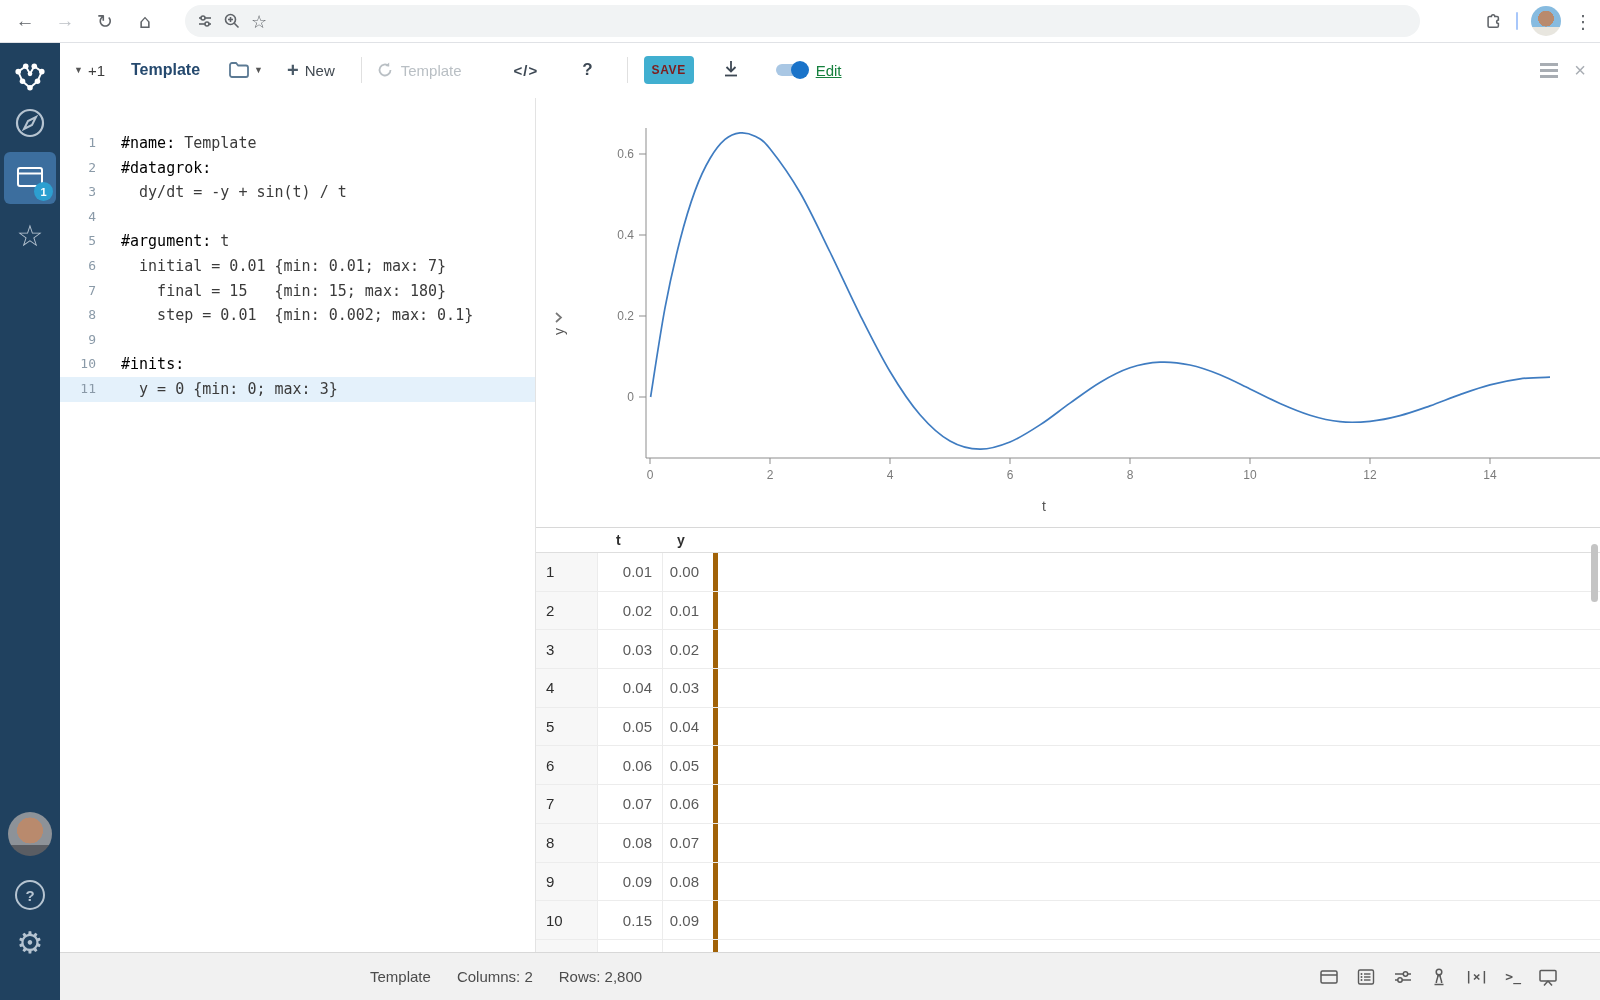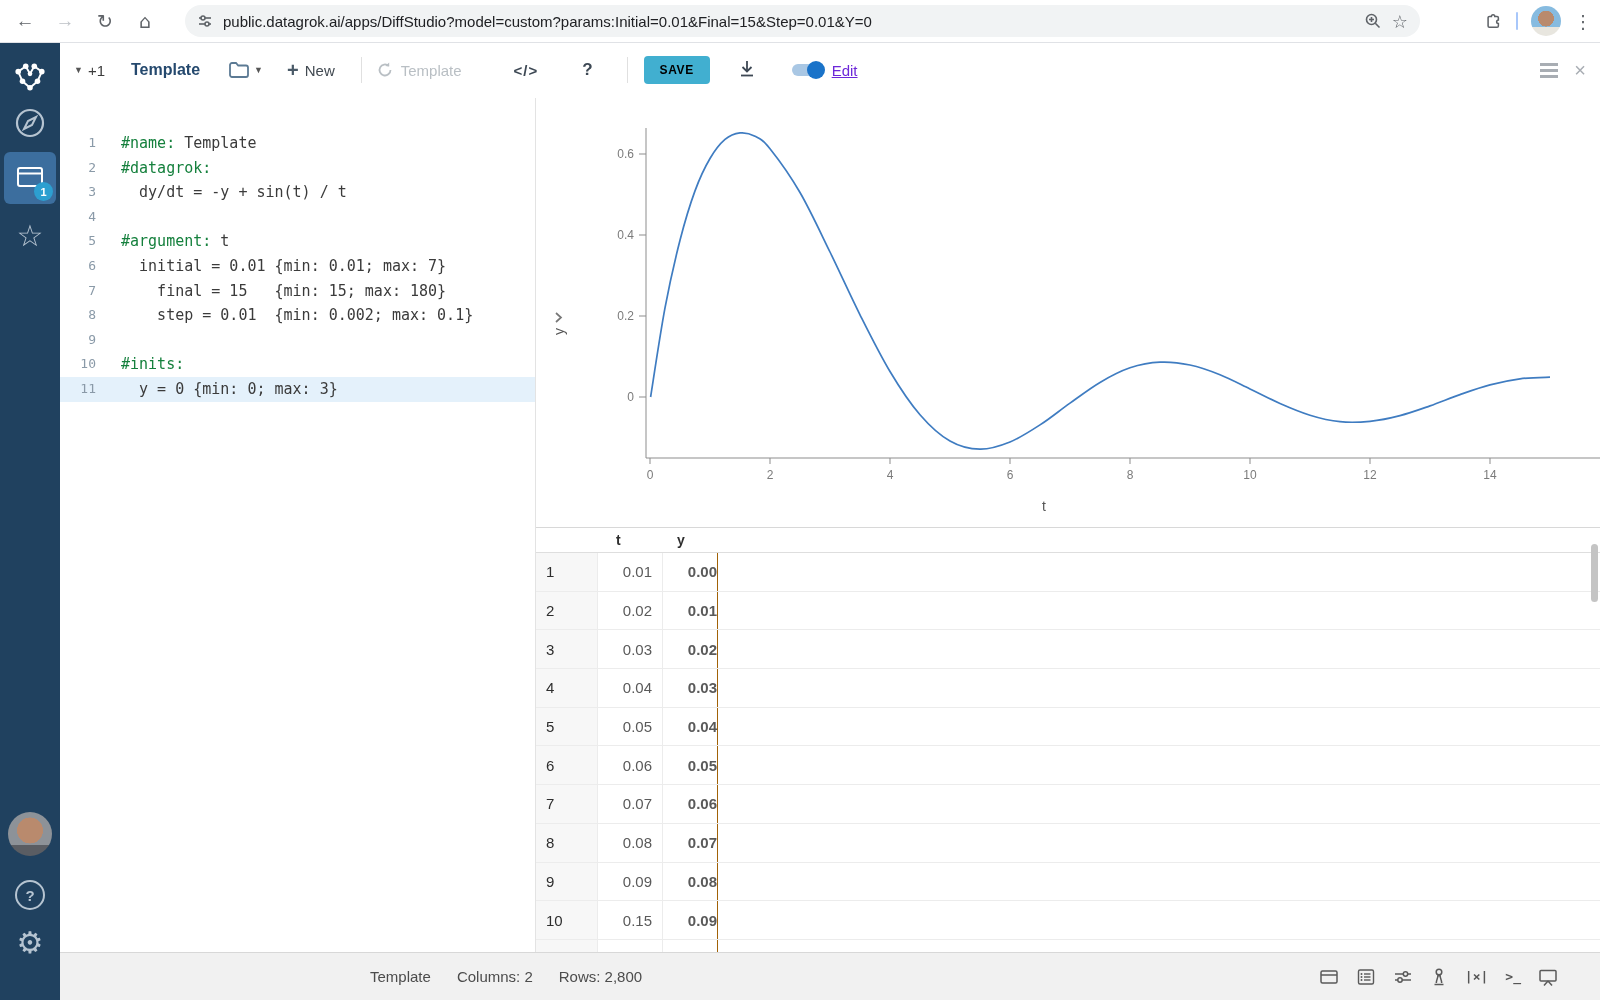--- a/index.html
+++ b/index.html
@@ -40,58 +40,58 @@
     border-bottom:1px solid #e6e6e6;display:flex;align-items:center;font-size:15px;color:#3c3c3c;}
   .tb-caret{font-size:9px;color:#555;}
   #tb-overflow{margin-left:14px;display:flex;align-items:center;gap:5px;color:#3c3c3c;}
   #tb-title{margin-left:26px;font-size:16px;font-weight:bold;color:#25496e;}
   #tb-folder{margin-left:28px;display:flex;align-items:center;gap:4px;}
   #tb-new{margin-left:24px;display:flex;align-items:center;gap:6px;color:#424a52;}
   .tb-divider{width:1px;height:26px;background:#e0e0e0;margin-left:26px;}
   #tb-refresh{margin-left:14px;display:flex;align-items:center;gap:7px;color:#b9bfc4;}
   #tb-code{margin-left:52px;font-weight:bold;color:#3d4854;letter-spacing:1px;}
   #tb-help{margin-left:44px;font-weight:bold;font-size:17px;color:#3d4854;}
-  #tb-save{margin-left:16px;width:66px;height:28px;border-radius:4px;background:#41afd0;color:#000000;
+  #tb-save{margin-left:16px;width:50px;height:28px;border-radius:4px;background:#41afd0;color:#7f1d1d;
     font-size:12px;font-weight:bold;letter-spacing:.6px;display:flex;align-items:center;
     justify-content:center;border:none;}
   #tb-download{margin-left:28px;}
   #tb-toggle{margin-left:36px;width:30px;height:12px;border-radius:6px;background:#a9c7e4;position:relative;}
   #tb-knob{position:absolute;right:-3px;top:-3px;width:18px;height:18px;border-radius:50%;background:#1a73c9;}
-  #tb-edit-label{margin-left:10px;color:#6d28d9;text-decoration:underline;}
+  #tb-edit-label{margin-left:10px;color:#15803d;text-decoration:underline;}
   #tb-hamburger{margin-left:auto;display:flex;flex-direction:column;gap:3px;}
   #tb-hamburger div{width:18px;height:3px;background:#a8adb3;}
   #tb-close{margin-left:16px;margin-right:14px;font-size:20px;color:#a8adb3;}
   
   #editor{position:absolute;left:60px;top:98px;width:476px;bottom:48px;background:#fff;
     border-right:1px solid #e3e3e3;box-sizing:border-box;padding-top:33px;
     font-family:"DejaVu Sans Mono",monospace;font-size:15px;}
   .ed-line{display:flex;height:24.6px;line-height:24.6px;white-space:pre;}
   .ed-line.active{background:#e4f1fb;}
   .gutter{width:36px;flex:none;text-align:right;padding-right:11px;color:#8a9aa8;font-size:13px;}
   .code{padding-left:14px;}
-  .seg-d{color:#15803d;}
+  .seg-d{color:#000000;}
   .seg-p{color:#3b3b3b;}
   
   #chart-panel{position:absolute;left:536px;top:98px;right:0;height:429px;background:#fff;}
   #chart{position:absolute;left:0;top:0;}
   #chart text{font-family:"Liberation Sans",sans-serif;}
   #y-axis-label{position:absolute;left:6px;top:212px;width:34px;display:flex;align-items:center;
     gap:5px;color:#555;font-size:14px;transform:rotate(-90deg);}
   
   #grid-panel{position:absolute;left:536px;top:527px;right:0;bottom:48px;background:#fff;
     border-top:1px solid #d8d8d8;overflow:hidden;}
   .g-head{display:flex;height:24px;align-items:center;border-bottom:1px solid #dedede;
     font-size:14px;font-weight:bold;color:#2f2f2f;}
   .g-row{display:flex;height:37.7px;border-bottom:1px solid #ececec;font-size:15px;}
   .c-rn{width:62px;flex:none;box-sizing:border-box;background:#f7f7f7;color:#2e2e2e;
     padding-left:10px;display:flex;align-items:center;border-right:1px solid #ececec;}
   .c-t{width:65px;flex:none;box-sizing:border-box;display:flex;align-items:center;
     justify-content:flex-end;padding-right:10px;color:#5a5a5a;border-right:1px solid #ececec;}
   .c-y{width:55px;flex:none;box-sizing:border-box;display:flex;align-items:center;
-    justify-content:flex-end;padding-right:0;color:#5a5a5a;border-right:1px solid #a16207;font-weight:bold;}
+    justify-content:flex-end;padding-right:14px;color:#5a5a5a;border-right:5px solid #a16207;}
   .c-fill{flex:1;}
   .h-rn{width:62px;flex:none;}
   .h-t{width:65px;flex:none;box-sizing:border-box;padding-left:18px;}
   .h-y{width:55px;flex:none;box-sizing:border-box;padding-left:14px;}
   #grid-scrollbar{position:absolute;right:2px;top:16px;width:7px;height:58px;border-radius:4px;
     background:#c4c4c4;}
   
   #status-bar{position:absolute;left:60px;right:0;bottom:0;height:48px;background:#f1f1f1;
     border-top:1px solid #d8d8d8;display:flex;align-items:center;font-size:15px;color:#4c4c4c;
     box-sizing:border-box;}
@@ -111,21 +111,20 @@
     <span style="display:flex">
       <svg width="16" height="16" viewBox="0 0 16 16">
           <g stroke="#5f6368" stroke-width="1.6" fill="none">
         <line x1="2" y1="5" x2="14" y2="5"></line>
             <circle cx="6" cy="5" r="2" fill="#f1f3f4"></circle>
         <line x1="2" y1="11" x2="14" y2="11"></line>
             <circle cx="10" cy="11" r="2" fill="#f1f3f4"></circle>
       </g>
         </svg>
     </span>
-    <span id="url-text">public.datagrok.ai/apps/DiffStudio?model=custom?params:Initial=0.01&amp;Final=15&amp;Step=0.01&amp;Y=0</span>
     <span style="display:flex">
       <svg width="18" height="18" viewBox="0 0 18 18">
           <g stroke="#5f6368" stroke-width="1.6" fill="none">
         <circle cx="7.5" cy="7.5" r="5"></circle>
             <line x1="11.3" y1="11.3" x2="15.5" y2="15.5"></line>
         <line x1="5" y1="7.5" x2="10" y2="7.5"></line>
             <line x1="7.5" y1="5" x2="7.5" y2="10"></line>
       </g>
         </svg>
     </span>

